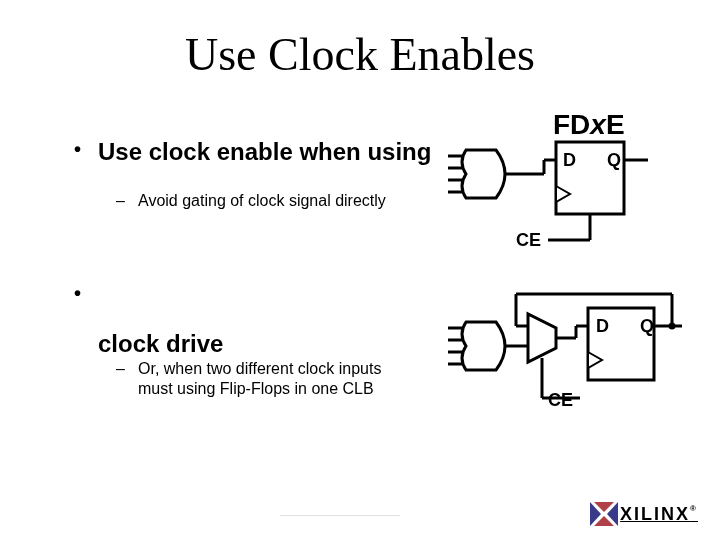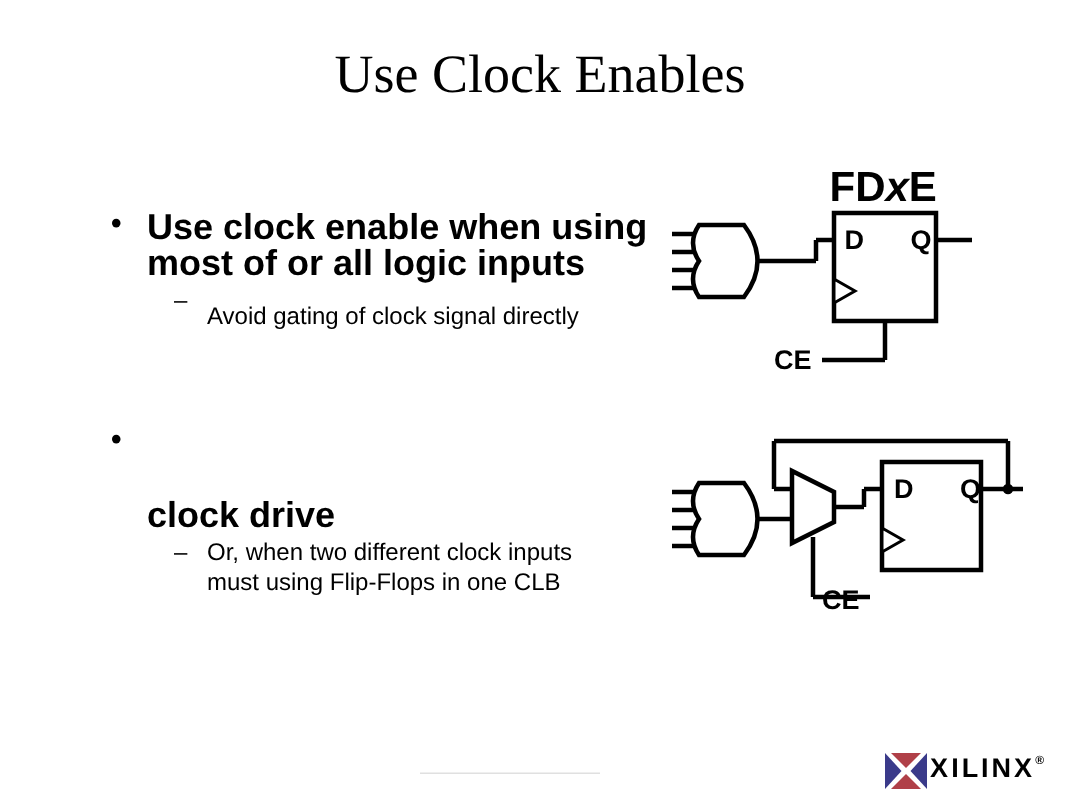--- a/index.html
+++ b/index.html
@@ -1,43 +1,42 @@
 <!DOCTYPE html>
 <html><head>
 <meta charset="utf-8">
 <style>
   * { box-sizing: border-box; margin: 0; padding: 0; }
   html, body { width: 720px; height: 540px; background: #fff; font-family: "Times New Roman", Times, serif; color: #000; }
   .slide { position: relative; width: 720px; height: 540px; }
-  .title { position: absolute; top: 28px; left: 0; width: 720px; text-align: center; font-size: 36px; font-weight: 400; }
+  .title { position: absolute; top: 28px; left: 0; width: 720px; text-align: center; font-size: 46px; font-weight: 400; }
   .bullet1 { position: absolute; font-family: Arial, Helvetica, sans-serif; font-size: 24px; font-weight: 700; }
   .sub1 { position: absolute; font-family: Arial, Helvetica, sans-serif; font-size: 16px; font-weight: 400; }
   .dot1 { position: absolute; font-family: Arial, Helvetica, sans-serif; font-size: 20px; font-weight: 700; }
   .dash1 { position: absolute; font-family: Arial, Helvetica, sans-serif; font-size: 16px; }
   .label { position: absolute; font-family: Arial, Helvetica, sans-serif; font-weight: 700; }
   .fdxe { top: 109px; left: 553px; font-size: 28px; }
   .fdxe .x { font-style: italic; }
   .diagram { position: absolute; }
-  .logo { position: absolute; bottom: 14px; right: 22px; display: flex; align-items: flex-start; gap: 2px; }
+  .logo { position: absolute; bottom: 14px; right: 22px; display: flex; align-items: center; gap: 2px; text-decoration: underline; }
   .logo-text { font-family: Arial, Helvetica, sans-serif; font-weight: 700; letter-spacing: 2px; font-size: 18px; text-align: right; }
   .logo-r { font-family: Arial, Helvetica, sans-serif; font-size: 8px; vertical-align: top; }
   .footer-line { position: absolute; left: 280px; bottom: 24px; width: 120px; height: 1px; background: #e0e0e0; }
 </style>
 </head>
 <body>
 
 <div class="slide">
 
   <div class="title">Use Clock Enables</div>
 
   <div class="dot1" style="top:138px; left:74px;">•</div>
   <div class="bullet1" style="top:138px; left:98px;">Use clock enable when using</div>
-  <div class="bullet1" style="top:162px; left:98px;">most of or all logic inputs</div>
   <div class="dash1" style="top:192px; left:116px;">–</div>
-  <div class="sub1" style="top:192px; left:138px;margin-top:11px;">Avoid gating of clock signal directly</div>
+  <div class="sub1" style="top:192px; left:138px;">Avoid gating of clock signal directly</div>
 
   <div class="dot1" style="top:282px; left:74px;">•</div>
   <div class="bullet1" style="top:330px; left:98px;">clock drive</div>
   <div class="dash1" style="top:360px; left:116px;">–</div>
   <div class="sub1" style="top:360px; left:138px;">Or, when two different clock inputs</div>
   <div class="sub1" style="top:380px; left:138px;">must using Flip-Flops in one CLB</div>
 
   <div class="label fdxe">
     <span>FD</span><span class="x">x</span><span>E</span>
   </div>

